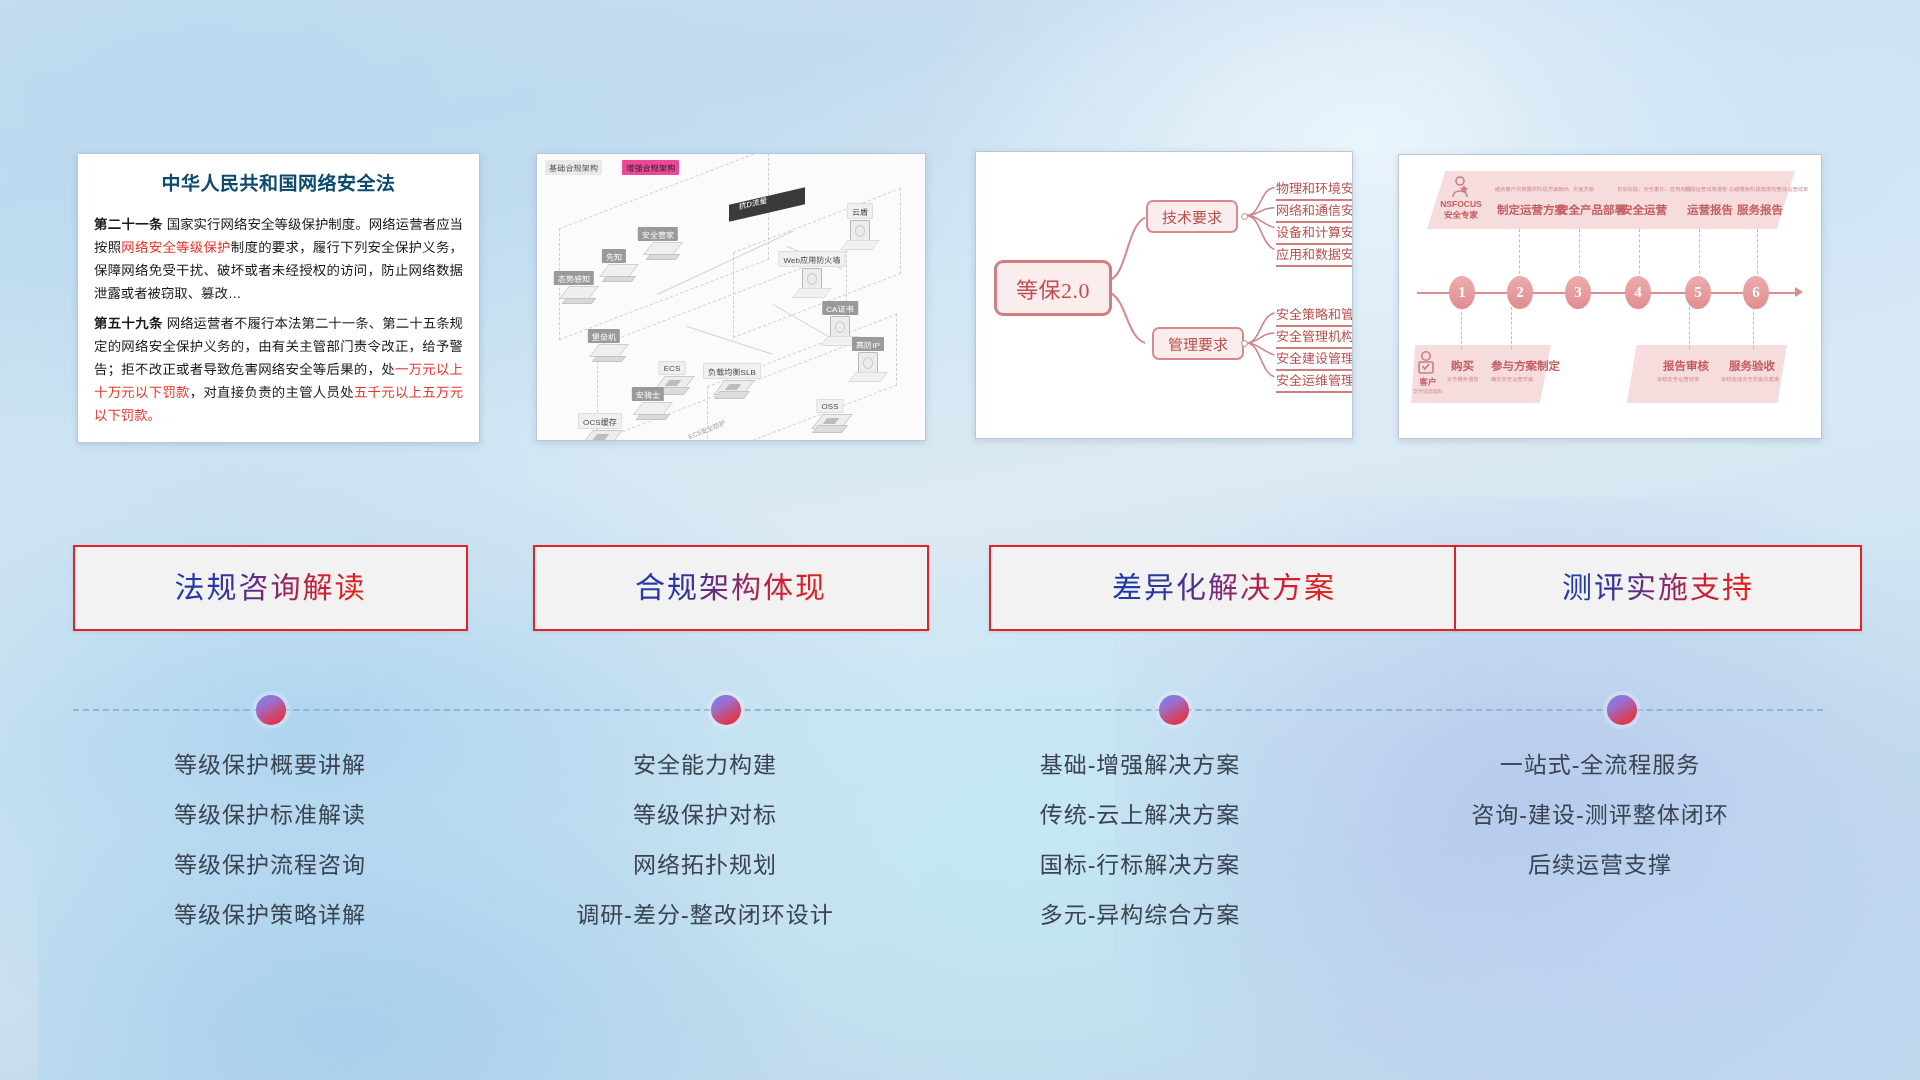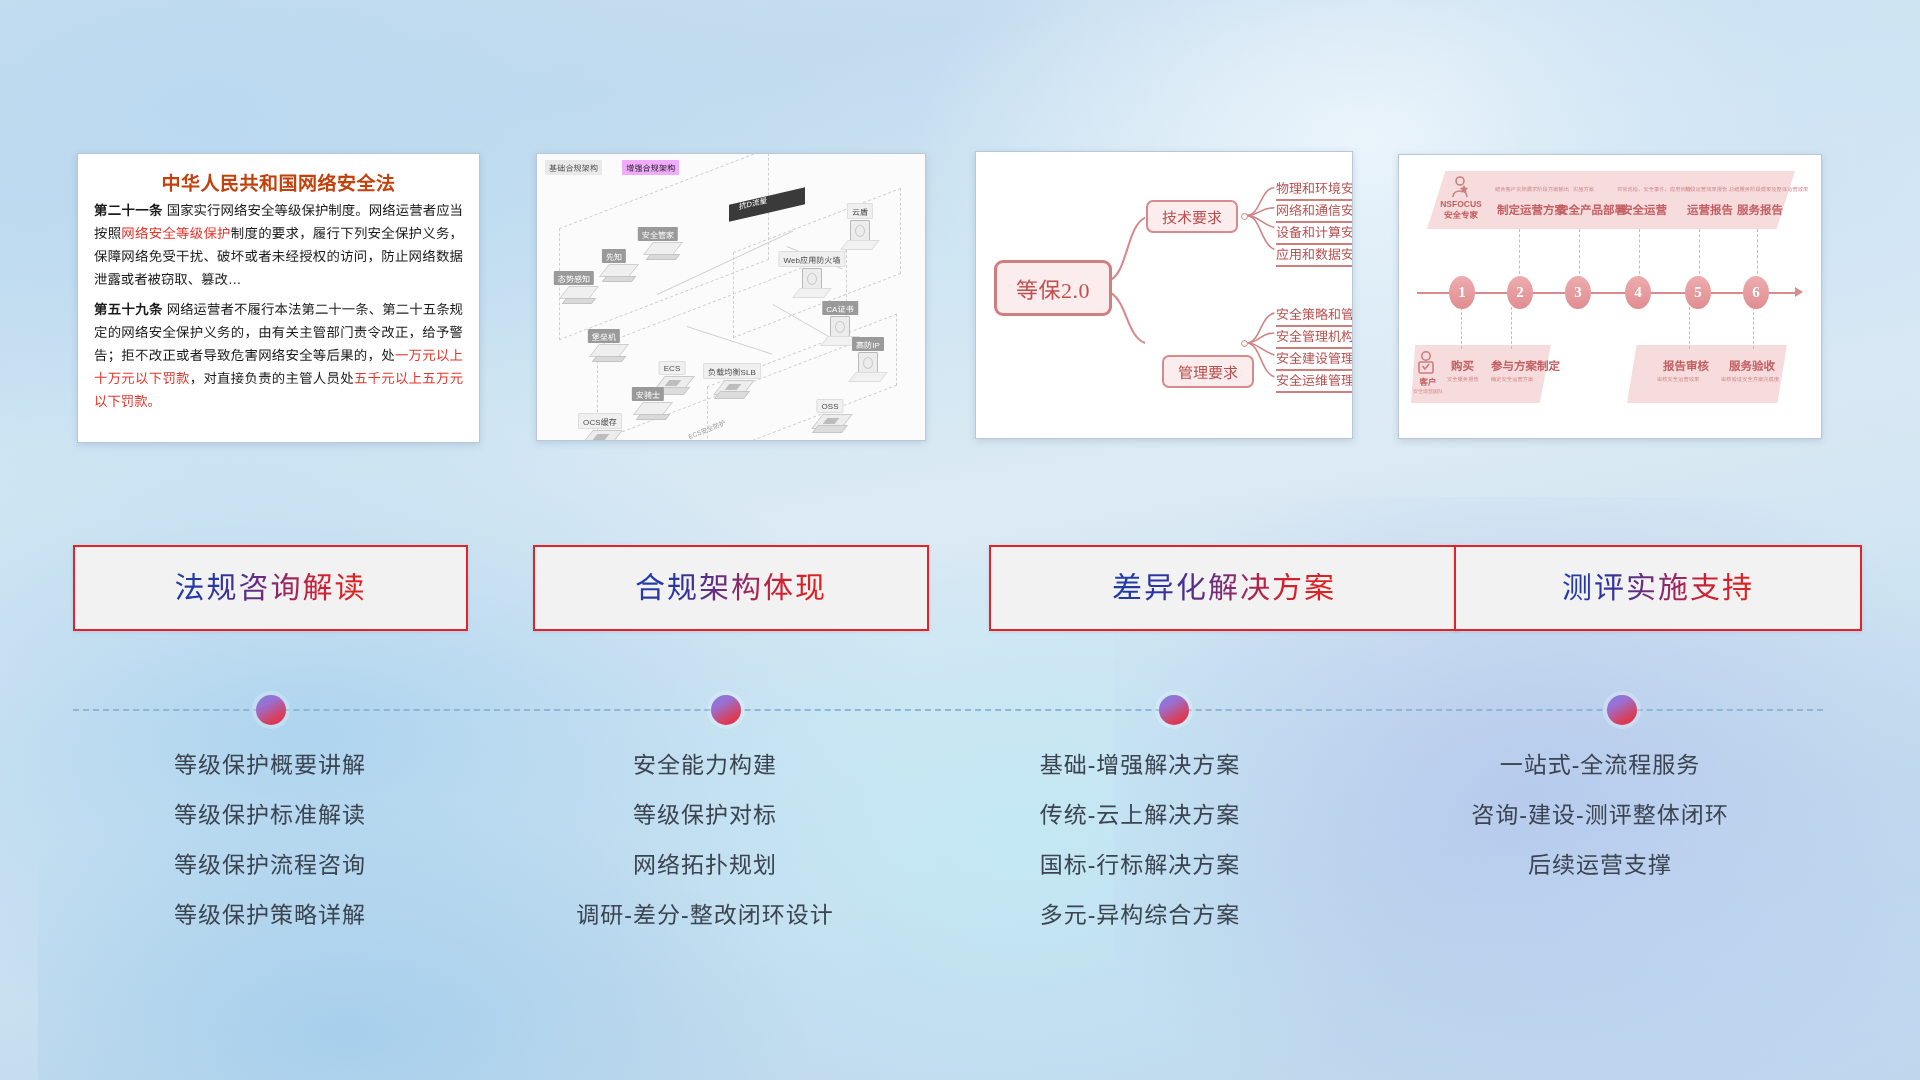--- a/index.html
+++ b/index.html
@@ -37,32 +37,32 @@
   .cards{position:absolute;left:0;top:0;width:1920px;height:440px;}
   .card{position:absolute;background:#fff;border:1px solid #b9c7d6;
         box-shadow:0 2px 7px rgba(70,100,130,.20);overflow:hidden;}
   #card-law{left:77px;top:153px;width:403px;height:290px;}
   #card-arch{left:536px;top:153px;width:390px;height:288px;}
   #card-mind{left:975px;top:151px;width:378px;height:288px;}
   #card-time{left:1398px;top:154px;width:424px;height:285px;}
 
   
   .law{padding:14px 16px 10px 16px;}
-  .law-title{text-align:center;font-weight:bold;font-size:19px;color:#c2410c;
-             letter-spacing:.5px;margin-bottom:4px;}
+  .law-title{text-align:center;font-weight:bold;font-size:19px;color:#0c4a6e;
+             letter-spacing:.5px;margin-bottom:18px;}
   .law-p{font-size:13.4px;line-height:1.72;color:#1a1a1a;text-align:justify;margin-bottom:7px;}
   .law-p b{font-weight:bold;letter-spacing:.3px;}
   .law-p .hl{color:#e8352b;}
 
   
   .arch{position:absolute;inset:0;background:#fbfbfc;}
   .arch-tabs{position:absolute;left:8px;top:6px;display:flex;gap:20px;}
   .arch-tab{font-size:8px;color:#555;background:#e9e9e9;padding:2px 4px;border-radius:1px;
             letter-spacing:.2px;}
-  .arch-tab.sel{background:#f0abfc;color:#222;}
+  .arch-tab.sel{background:#ec4899;color:#222;}
   .arch-canvas{position:absolute;left:0;top:22px;right:0;bottom:0;}
   .nd{position:absolute;}
   .nd .cap{position:absolute;left:50%;transform:translateX(-50%);bottom:100%;
            white-space:nowrap;font-size:8px;color:#fff;background:#9a9a9a;
            padding:1.5px 4px;border-radius:1px;margin-bottom:1px;letter-spacing:.1px;}
   .nd .cap.lite{background:#f0f0f0;color:#4a4a4a;border:1px solid #ddd;}
   .cyl{width:30px;height:20px;}
   .cyl i{display:block;position:absolute;}
   .cyl .top{width:30px;height:13px;background:#efefef;border:1px solid #cfcfcf;
             transform:skewX(-38deg);left:5px;top:0;}
@@ -89,21 +89,21 @@
   .mind{position:absolute;inset:0;background:#fff;}
   .mm-root{position:absolute;left:18px;top:108px;width:118px;height:56px;
            border:3px solid #d07e80;border-radius:9px;background:#fbeced;
            display:flex;align-items:center;justify-content:center;
            font-family:"Liberation Serif","DejaVu Serif",serif;
            font-size:22px;color:#c0504d;letter-spacing:.5px;}
   .mm-mid{position:absolute;width:92px;height:33px;border:2px solid #d7898b;border-radius:7px;
           background:#fbeced;display:flex;align-items:center;justify-content:center;
           font-family:"Liberation Serif","DejaVu Serif",serif;font-size:15px;color:#b8504e;}
   #mm-tech{left:170px;top:48px;}
-  #mm-mgmt{left:186px;top:175px;margin-top:28px;}
+  #mm-mgmt{left:176px;top:175px;}
   .mm-leaf{position:absolute;font-family:"Liberation Serif","DejaVu Serif",serif;
            font-size:13px;color:#b8504e;padding-bottom:2px;border-bottom:2px solid #cd7e7d;
            white-space:nowrap;}
   .mm-dot{position:absolute;width:7px;height:7px;border:1.4px solid #cf8486;border-radius:50%;
           background:#fff;}
   .mm-svg{position:absolute;inset:0;pointer-events:none;}
 
   
   .tl{position:absolute;inset:0;background:#fff;}
   .tl-band{position:absolute;background:#f6dcdc;}

